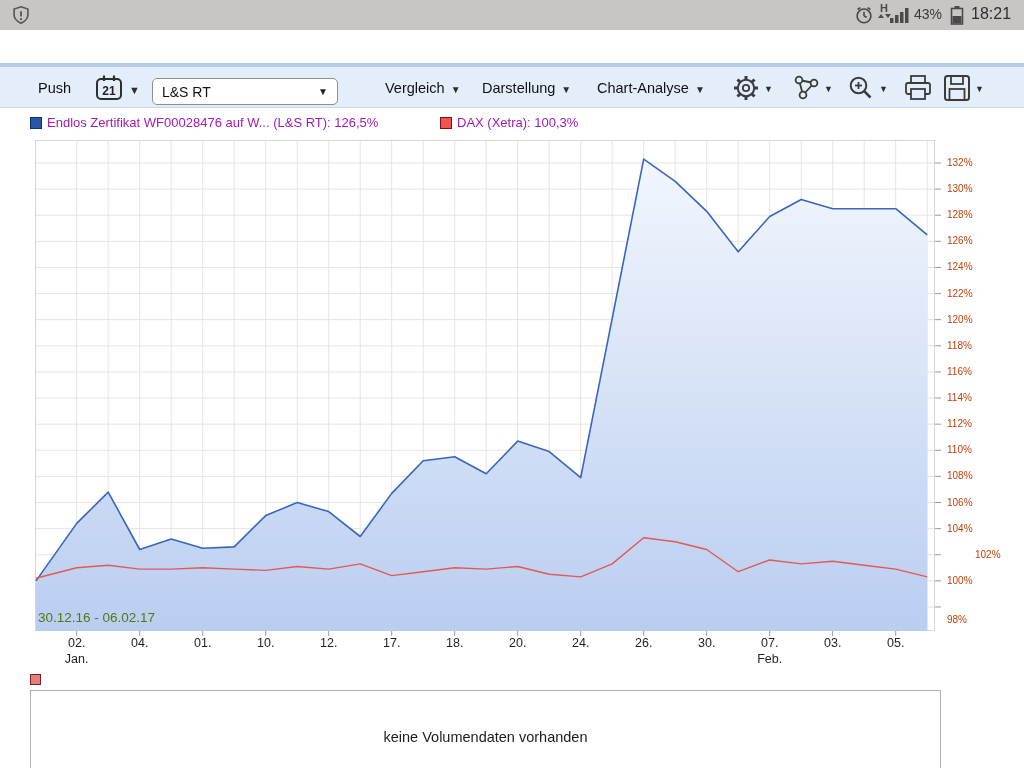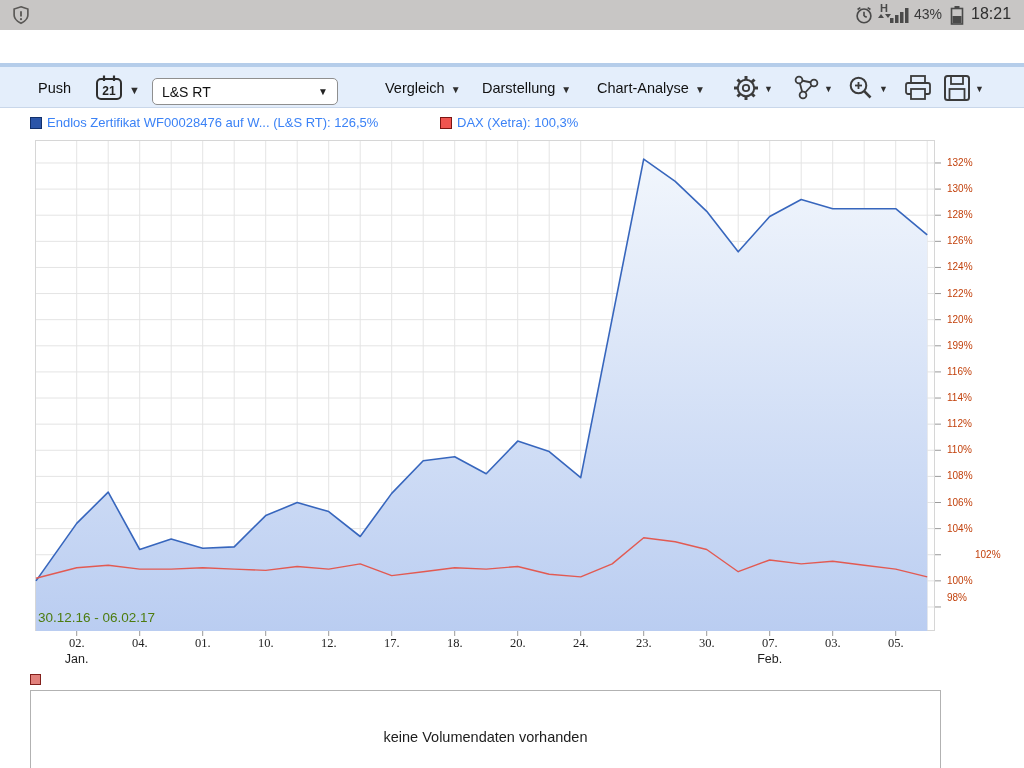--- a/index.html
+++ b/index.html
@@ -41,32 +41,32 @@
   #exchange-select { position:absolute; left:152px; top:11px; width:186px; height:27px; background:#fff;
         border:1px solid #8f8f8f; border-radius:5px; font-size:14px; color:#111;
         display:flex; align-items:center; padding:0 9px; }
   #exchange-select .sel-caret { position:absolute; right:9px; font-size:10px; color:#222; }
   .dd { position:absolute; top:13px; font-size:14.5px; color:#111; }
   .dd .caret { position:static; margin-left:6px; font-size:10px; }
   #dd-vergleich { left:385px; } #dd-darstellung { left:482px; } #dd-chartanalyse { left:597px; }
   .tool-ic { position:absolute; top:6px; }
 
   
-  .legend-row { position:absolute; font-size:13px; color:#3b82f6; }
+  .legend-row { position:absolute; font-size:13px; color:#a21caf; }
   .lg-sq { position:absolute; width:12px; height:12px; }
   #lg1-sq { left:30px; top:117px; background:#2b55a8; border:1.5px solid #12306b; }
   #lg1-tx { left:47px; top:115px; }
   #lg2-sq { left:440px; top:117px; background:#f0544f; border:1.5px solid #7c1512; }
   #lg2-tx { left:457px; top:115px;text-align:right; }
 
   
   #chart-area { position:absolute; left:35px; top:140px; width:989px; height:540px; }
   #chart-svg { position:absolute; left:0; top:0; }
   .ylab { position:absolute; left:912px; width:50px; height:14px; line-height:14px; font-size:10px; color:#c2410c; }
-  .xlab { position:absolute; width:44px; text-align:center; top:496px; font-size:12.5px; color:#1f1f1f;font-family:Liberation Serif, serif; }
+  .xlab { position:absolute; width:44px; text-align:center; top:496px; font-size:12.5px; color:#1f1f1f; }
   .xsub { position:absolute; width:44px; text-align:center; top:512px; font-size:12.5px; color:#1f1f1f; }
   #watermark { position:absolute; left:3px; top:470px; font-size:13.5px; color:#4d7c0f; }
 
   
   #vol-sq { position:absolute; left:30px; top:674px; width:11px; height:11px; background:#e2817c; border:1.5px solid #82201c; }
   #vol-legend { position:absolute; left:46px; top:671px; font-size:13px; color:#111; }
   #vol-box { position:absolute; left:30px; top:690px; width:911px; height:120px; border:1px solid #b2b2b2; background:#fff; }
   #vol-empty { position:absolute; left:0; right:0; top:38px; text-align:center; font-size:14.5px; color:#1c1c1c; }
 </style>
 </head>
@@ -264,49 +264,49 @@
         <line x1="419.7" y1="491" x2="419.7" y2="496" stroke="#9a9a9a" stroke-width="1"></line>
         <line x1="482.7" y1="491" x2="482.7" y2="496" stroke="#9a9a9a" stroke-width="1"></line>
         <line x1="545.7" y1="491" x2="545.7" y2="496" stroke="#9a9a9a" stroke-width="1"></line>
         <line x1="608.7" y1="491" x2="608.7" y2="496" stroke="#9a9a9a" stroke-width="1"></line>
         <line x1="671.7" y1="491" x2="671.7" y2="496" stroke="#9a9a9a" stroke-width="1"></line>
         <line x1="734.7" y1="491" x2="734.7" y2="496" stroke="#9a9a9a" stroke-width="1"></line>
         <line x1="797.7" y1="491" x2="797.7" y2="496" stroke="#9a9a9a" stroke-width="1"></line>
         <line x1="860.7" y1="491" x2="860.7" y2="496" stroke="#9a9a9a" stroke-width="1"></line>
       </svg>
     <div id="labels-layer">
-        <div class="ylab" style="top: 451px;">98%</div>
+        <div class="ylab" style="top: 473px;">98%</div>
         <div class="ylab" style="top: 433.855px;">100%</div>
         <div class="ylab" style="top: 407.738px; margin-left: 28px;">102%</div>
         <div class="ylab" style="top: 381.621px;">104%</div>
         <div class="ylab" style="top: 355.504px;">106%</div>
         <div class="ylab" style="top: 329.387px;">108%</div>
         <div class="ylab" style="top: 303.27px;">110%</div>
         <div class="ylab" style="top: 277.153px;">112%</div>
         <div class="ylab" style="top: 251.036px;">114%</div>
         <div class="ylab" style="top: 224.919px;">116%</div>
-        <div class="ylab" style="top: 198.802px;">199%</div>
+        <div class="ylab" style="top: 198.802px;">118%</div>
         <div class="ylab" style="top: 172.685px;">120%</div>
         <div class="ylab" style="top: 146.568px;">122%</div>
         <div class="ylab" style="top: 120.451px;">124%</div>
         <div class="ylab" style="top: 94.334px;">126%</div>
         <div class="ylab" style="top: 68.217px;">128%</div>
         <div class="ylab" style="top: 42.1px;">130%</div>
         <div class="ylab" style="top: 15.983px;">132%</div>
         <div class="xlab" style="left: 19.7px;">02.</div>
         <div class="xsub" style="left: 19.7px;">Jan.</div>
         <div class="xlab" style="left: 82.7px;">04.</div>
         <div class="xlab" style="left: 145.7px;">01.</div>
         <div class="xlab" style="left: 208.7px;">10.</div>
         <div class="xlab" style="left: 271.7px;">12.</div>
         <div class="xlab" style="left: 334.7px;">17.</div>
         <div class="xlab" style="left: 397.7px;">18.</div>
         <div class="xlab" style="left: 460.7px;">20.</div>
         <div class="xlab" style="left: 523.7px;">24.</div>
-        <div class="xlab" style="left: 586.7px;">23.</div>
+        <div class="xlab" style="left: 586.7px;">26.</div>
         <div class="xlab" style="left: 649.7px;">30.</div>
         <div class="xlab" style="left: 712.7px;">07.</div>
         <div class="xsub" style="left: 712.7px;">Feb.</div>
         <div class="xlab" style="left: 775.7px;">03.</div>
         <div class="xlab" style="left: 838.7px;">05.</div>
       </div>
     <div id="watermark">30.12.16 - 06.02.17</div>
   </div>
 
   <div id="vol-sq"></div>

